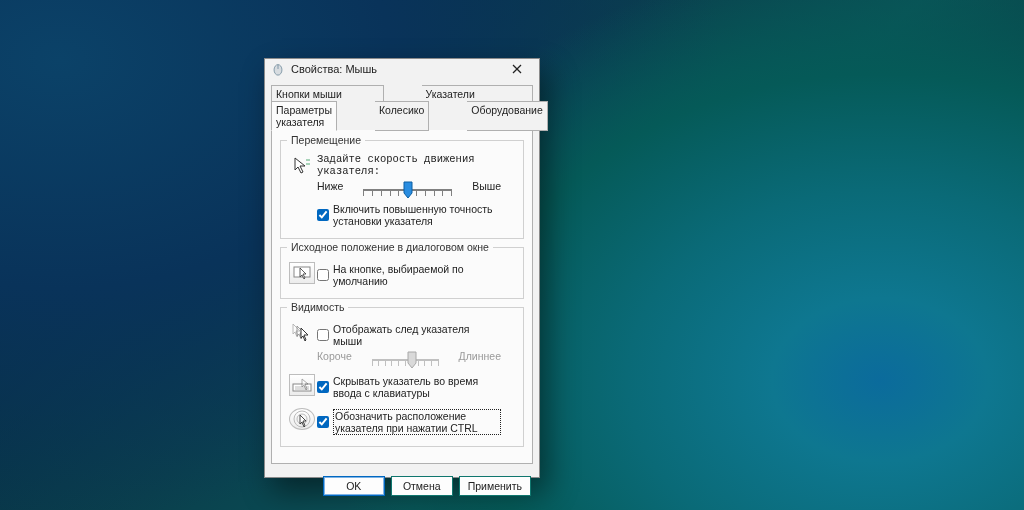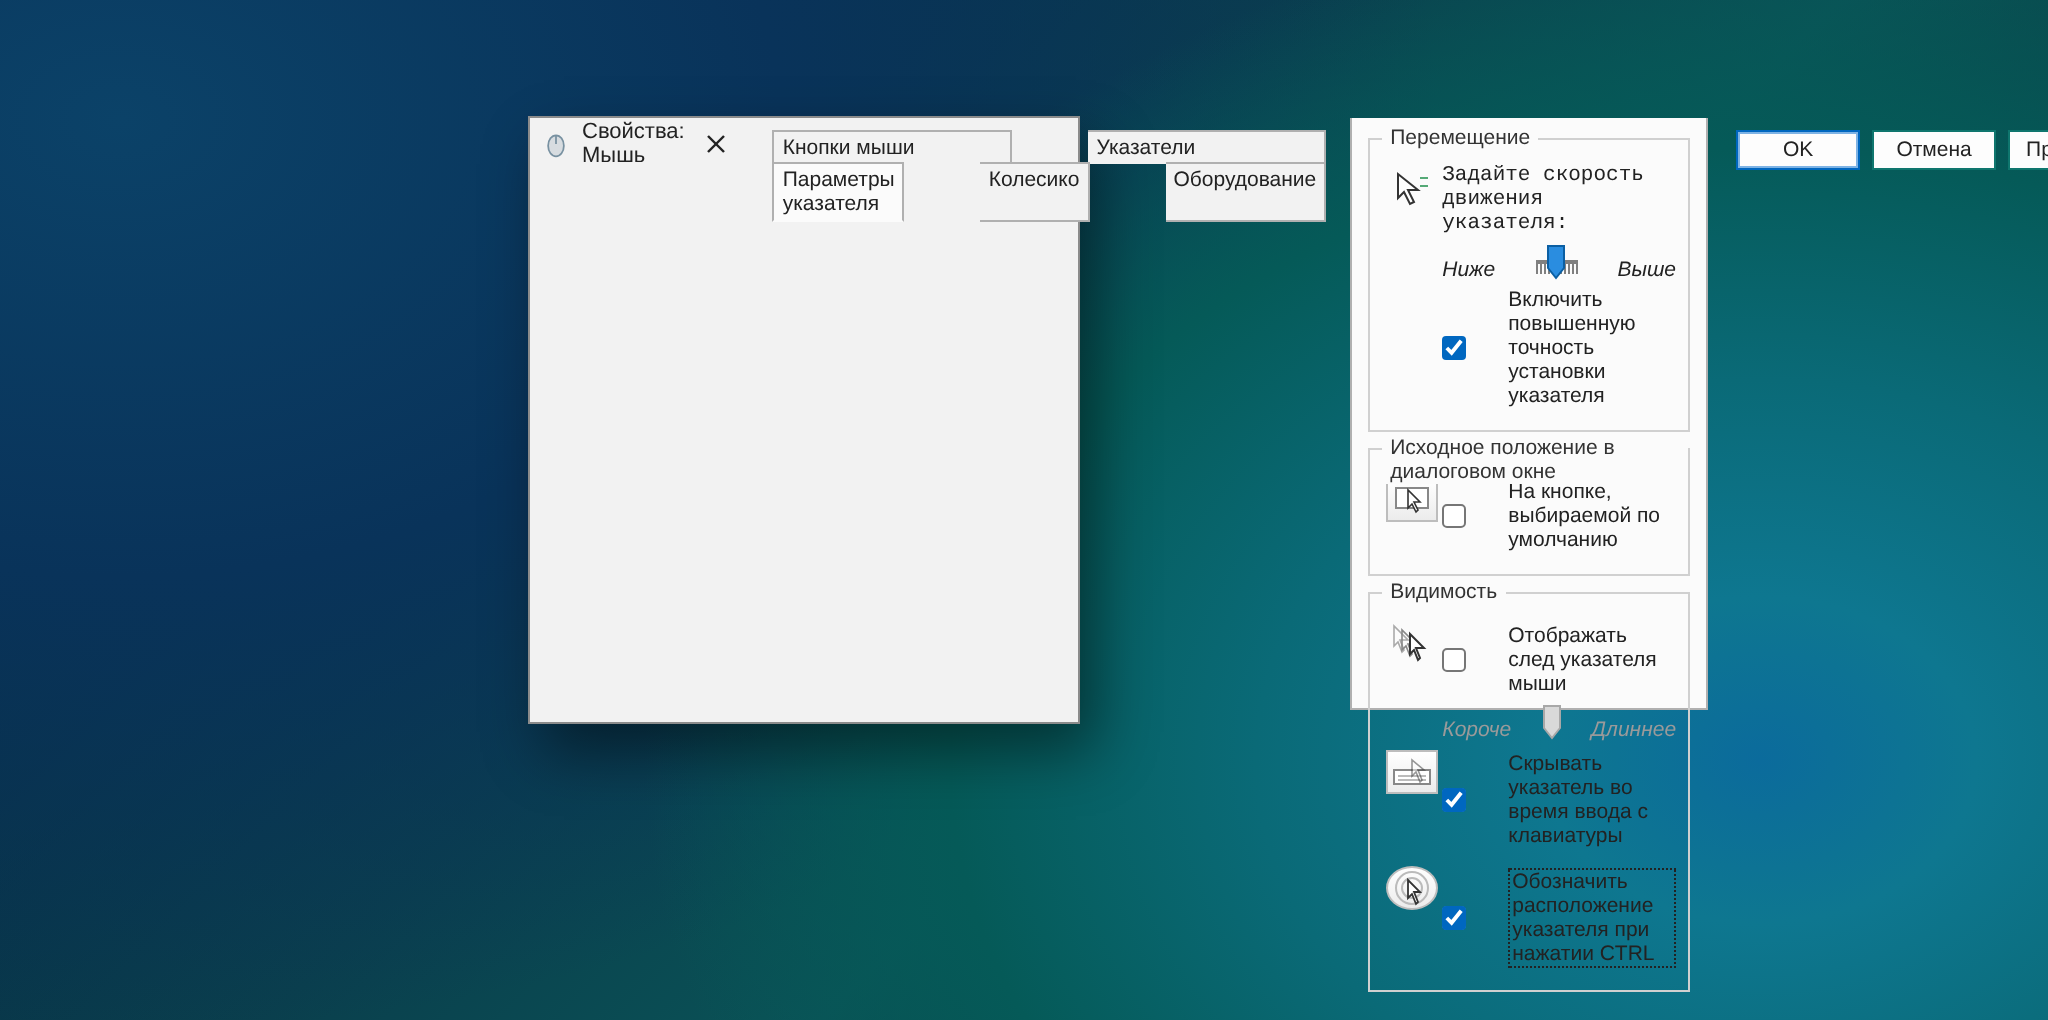--- a/index.html
+++ b/index.html
@@ -6,24 +6,24 @@
   html, body { margin:0; padding:0; width:1024px; height:510px; overflow:hidden; font-family: "Segoe UI", Tahoma, sans-serif; font-size:11px; }
   .desktop {
     width:1024px; height:510px;
     background:
       radial-gradient(900px 680px at 880px 380px, #0b6b9c 0%, #0e7790 12%, #0a6a77 28%, #055a58 45%, rgba(0,0,0,0) 62%),
       radial-gradient(1100px 760px at 60px 60px, #0b4268 0%, #09335a 30%, rgba(0,0,0,0) 60%),
       linear-gradient(135deg, #05243f 0%, #062c45 18%, #0a3f4d 42%, #0a5256 60%, #07393e 82%, #031e26 100%);
     position:relative;
   }
   .window {
-    position:absolute; left:264px; top:58px; width:276px; height:304px;
+    position:absolute; left:264px; top:58px; width:276px; height:420px;
     background:#f2f2f2; border:1px solid #8b8b8b;
     box-shadow: 8px 14px 28px rgba(0,0,0,0.45);
-    display:flex; flex-direction:row;
+    display:flex; flex-direction:column;
   }
   .titlebar {
     height:26px; display:flex; align-items:center; padding:0 6px;
     background:#f2f2f2;
   }
   .titlebar .app-icon {
     width:14px; height:14px; margin-right:6px; display:inline-flex; align-items:center; justify-content:center;
   }
   .titlebar .title { flex:1; color:#222; font-size:11px; }
   .titlebar .close {
@@ -42,34 +42,34 @@
   .tabs-row.bottom .tab { }
   .tab + .tab { border-left:none;margin-left:38px; }
   .tab.active {
     background:#fbfbfb; border-bottom:1px solid #fbfbfb; z-index:2;
   }
   .tab-sheet {
     border:1px solid #b0b0b0; border-top:none; background:#fbfbfb;
     margin:0 6px 6px 6px; padding:6px 8px 8px 8px; flex:1;
   }
 
-  .groupbox { border:1px solid #d0d0d0; border-radius:0; margin:4px 0 8px 0; padding:10px 6px 6px 6px; position:relative; }
+  .groupbox { border:1px solid #d0d0d0; border-radius:0; margin:4px 0 8px 0; padding:10px 22px 6px 6px; position:relative; }
   .groupbox .legend { position:absolute; top:-7px; left:6px; background:#fbfbfb; padding:0 4px; font-size:10.5px; color:#333; }
 
   .row { display:flex; align-items:flex-start; margin:2px 0; }
   .iconcell { width:30px; flex:0 0 30px; display:flex; align-items:flex-start; justify-content:center; padding-top:2px; }
   .content { flex:1; }
 
   .label { font-size:10.5px; color:#222;font-family:Liberation Mono, monospace; }
-  .chk { display:flex; align-items:center; gap:21px; margin:3px 0; }
+  .chk { display:flex; align-items:center; gap:4px; margin:3px 0; }
   .chk input { width:12px; height:12px; accent-color:#0067c0; margin:0; }
   .chk span { font-size:10.5px; color:#222; }
   .chk.focused span { border:1px dotted #222; padding:0 1px; }
 
-  .slider-row { display:flex; align-items:flex-end; gap:20px; margin-top:3px;font-style:italic; }
+  .slider-row { display:flex; align-items:flex-start; gap:20px; margin-top:3px; }
   .slider-row .cap { font-size:10.5px; color:#222; }
   .slider { flex:1; position:relative; height:20px; }
   .slider .track { position:absolute; left:0; right:0; top:9px; height:2px; background:#808080; }
   .slider .ticks { position:absolute; left:0; right:0; top:11px; height:5px; display:flex; justify-content:space-between; }
   .slider .ticks i { width:1px; height:5px; background:#808080; display:block; }
   .slider .thumb { position:absolute; top:1px; width:10px; height:18px; transform:translateX(-50%); }
   .slider .thumb svg { display:block; }
   .slider.disabled .track, .slider.disabled .ticks i { background:#c0c0c0; }
 
   .pictogram { width:26px; height:22px; border:1px solid #bdbdbd; background:linear-gradient(#fff,#ececec); display:flex; align-items:center; justify-content:center; }

